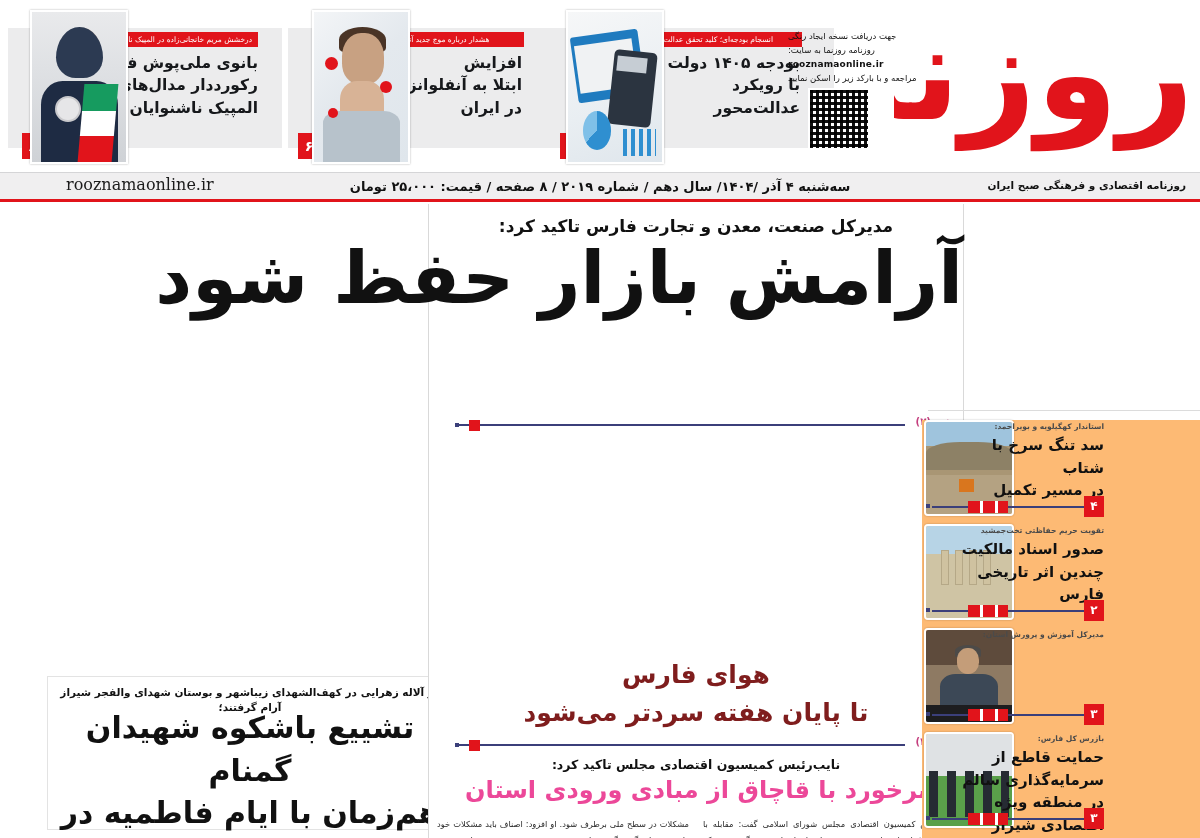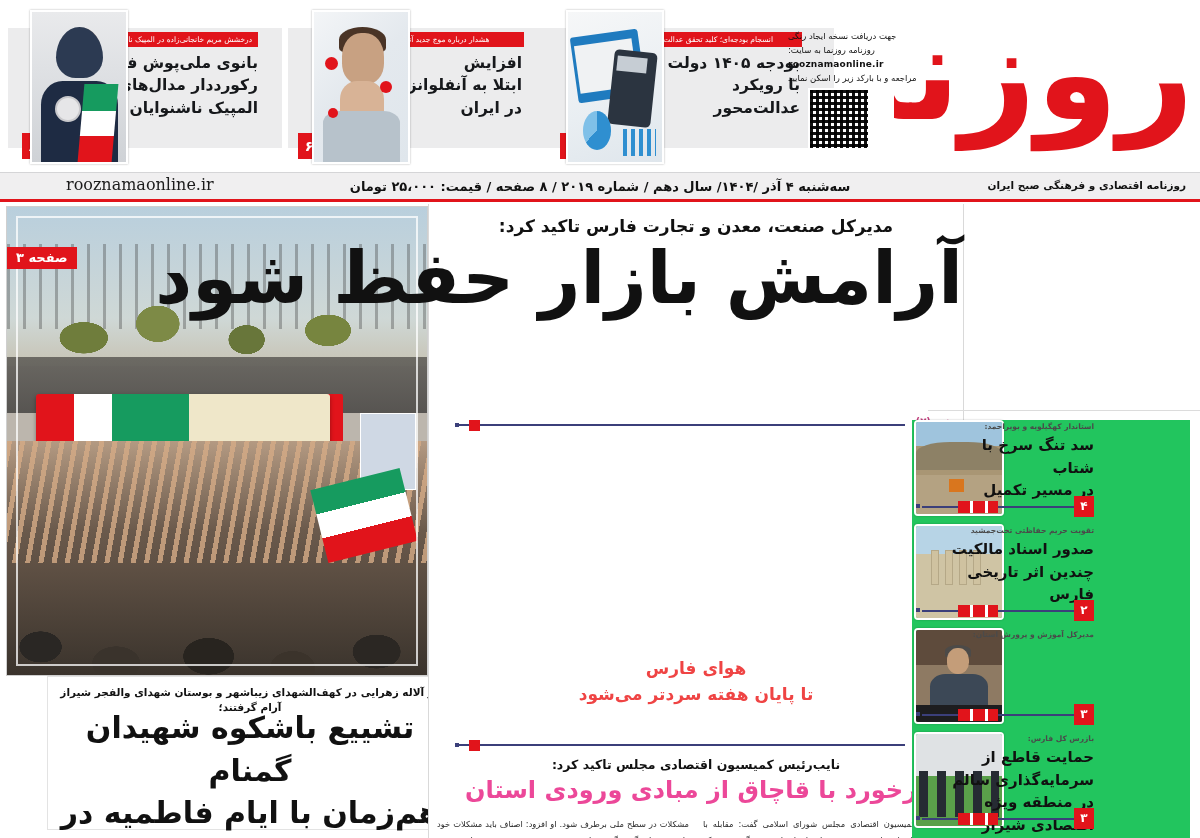--- a/index.html
+++ b/index.html
@@ -143,34 +143,34 @@
   .lead-headline{position:absolute;right:0;left:0;top:34px;text-align:center;
     font-size:72px;font-weight:bold;color:#111;line-height:1.12;letter-spacing:-2px;white-space:nowrap;}
 
   .sepline{position:absolute;height:14px;text-align:right;}
   .sepline .ln{position:absolute;left:28px;right:58px;top:6px;height:1.5px;background:#3b3f7a;}
   .sepline .sq{position:absolute;left:40px;top:2px;width:11px;height:11px;background:#e1141b;}
   .sepline .dot{position:absolute;left:26px;top:5px;width:4px;height:4px;background:#3b3f7a;}
   .sepline .pg{position:absolute;right:2px;top:-2px;font-size:10px;color:#c4407f;font-weight:bold;}
 
   .sub1{position:absolute;right:0;left:0;top:452px;text-align:center;
-    font-size:17px;font-weight:bold;color:#ef4444;line-height:1.5;}
+    font-size:25px;font-weight:bold;color:#7f1d1d;line-height:1.5;}
 
   .sub2-kicker{position:absolute;right:0;left:0;top:553px;text-align:center;
     font-size:12.5px;font-weight:bold;color:#111;}
   .sub2-head{position:absolute;right:0;left:0;top:572px;text-align:center;
     font-size:24px;font-weight:bold;color:#ec4899;letter-spacing:-.6px;white-space:nowrap;}
 
   .bodycols{position:absolute;right:8px;left:8px;top:612px;height:152px;
     display:flex;gap:14px;direction:rtl;}
   .bodycol{flex:1;font-size:8.3px;line-height:1.95;color:#2a2a2a;text-align:justify;
     overflow:hidden;}
 
   
-  .sidebar{position:absolute;right:10px;top:420px;width:278px;height:418px;background:#22c55e;}
+  .sidebar{position:absolute;right:0;top:420px;width:278px;height:418px;background:#fdba74;}
   .sbitem{position:absolute;right:0;width:278px;height:100px;}
   .sbimg{position:absolute;right:186px;top:0;width:86px;height:92px;
     border:2px solid #fff;border-radius:4px;box-shadow:0 0 2px rgba(0,0,0,.28);overflow:hidden;}
   .sbkicker{position:absolute;right:96px;left:6px;top:2px;text-align:right;
     font-size:7.5px;color:#4a4a4a;font-weight:bold;white-space:nowrap;overflow:hidden;}
   .sbtitle{position:absolute;right:96px;left:4px;top:14px;text-align:right;
     font-size:15px;font-weight:bold;color:#111;line-height:1.5;margin-left:20px;}
   .sbrule{position:absolute;right:96px;left:4px;bottom:6px;height:14px;}
   .sbrule .ln{position:absolute;left:6px;right:0;top:6px;height:1.5px;background:#3b3f7a;}
   .sbrule .dot{position:absolute;left:0;top:4px;width:4px;height:4px;background:#3b3f7a;}
@@ -264,34 +264,20 @@
     </div>
   </div>
 
   <div class="infobar">
     <div class="ib-right">روزنامه اقتصادی و فرهنگی صبح ایران</div>
     <div class="ib-center">سه‌شنبه ۴ آذر /۱۴۰۴/ سال دهم / شماره ۲۰۱۹ / ۸ صفحه / قیمت: ۲۵،۰۰۰ تومان</div>
     <div class="ib-left">rooznamaonline.ir</div>
   </div>
   <div class="redrule"></div>
 
-  <div class="mainphoto">
-    <div class="mp-sky"></div>
-    <div class="mp-bunting"></div>
-    <div class="mp-trees"></div>
-    <div class="mp-vehicles"></div>
-    <div class="mp-casket2"></div>
-    <div class="mp-casket"></div>
-    <div class="mp-crowd"></div>
-    <div class="mp-hands"></div>
-    <div class="mp-poster"></div>
-    <div class="mp-flag"></div>
-    <div class="mp-inner"></div>
-    <div class="mp-pagetag">صفحه ۳</div>
-  </div>
 
   <div class="capbox">
     <div class="capkicker">دو آلاله زهرایی در کهف‌الشهدای زیباشهر و بوستان شهدای والفجر شیراز آرام گرفتند؛</div>
     <div class="capheadline">تشییع باشکوه شهیدان گمنام<br>هم‌زمان با ایام فاطمیه در شیراز</div>
   </div>
 
   <div class="center">
 
     <div class="lead-kicker">مدیرکل صنعت، معدن و تجارت فارس تاکید کرد:</div>
     <div class="lead-headline">آرامش بازار حفظ شود</div>

